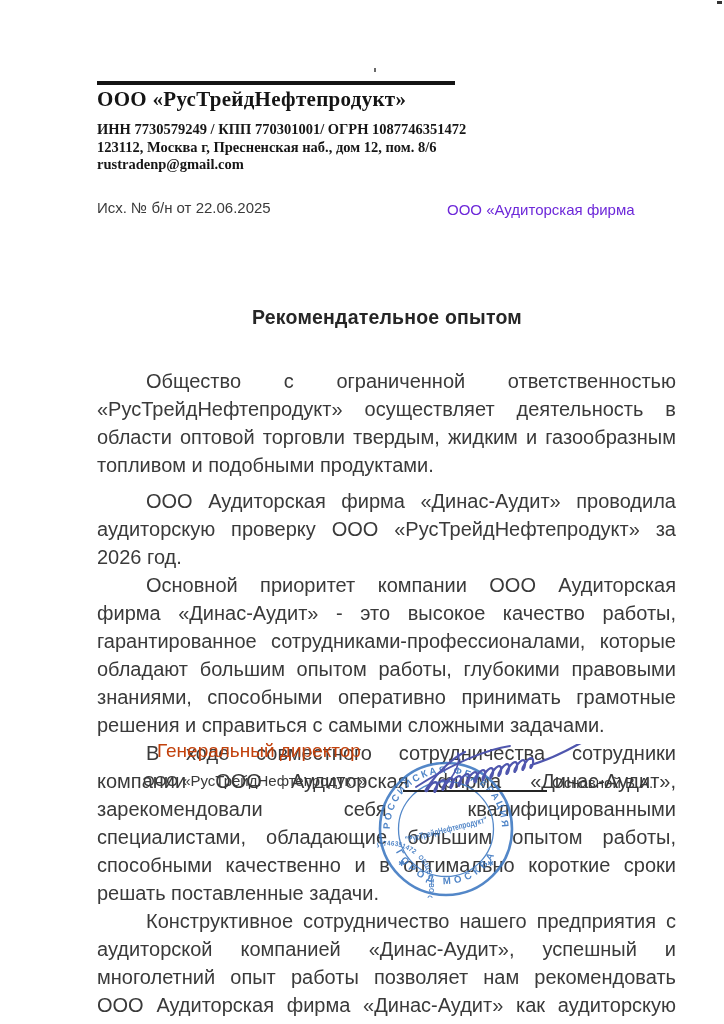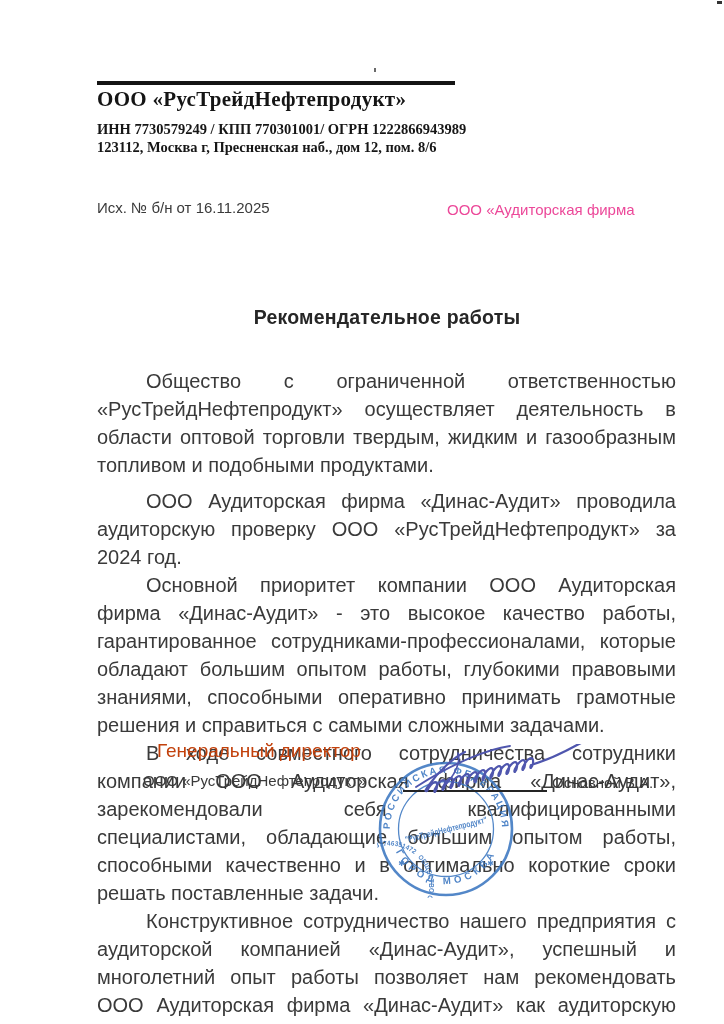--- a/index.html
+++ b/index.html
@@ -12,21 +12,21 @@
     position:absolute; left:97px; top:87px;
     font-family:"Liberation Serif", serif; font-weight:bold; font-size:21px;
     color:#141414; letter-spacing:0.3px; white-space:nowrap;
   }
   .header-info {
     position:absolute; left:97px; top:121px;
     font-family:"Liberation Serif", serif; font-weight:bold; font-size:14.5px;
     line-height:17.5px; color:#161616; white-space:nowrap;
   }
   .outgoing { position:absolute; left:97px; top:199px; font-size:15px; color:#3a3a3a; white-space:nowrap; }
-  .recipient { position:absolute; left:447px; top:199px; font-size:15px; line-height:22px; color:#ec4899; }
+  .recipient { position:absolute; left:447px; top:199px; font-size:15px; line-height:22px; color:#6d28d9; }
   .letter-title {
     position:absolute; left:97px; top:306px; width:580px; text-align:center;
     font-weight:bold; font-size:19.5px; color:#262626; letter-spacing:0.2px;
   }
   .body-text {
     position:absolute; left:97px; top:367px; width:579px;
     font-size:20px; line-height:28px; text-align:justify; color:#3a3a3a;
   }
   .body-text p { margin:0; text-indent:49px; }
   .body-text p.gap { margin-top:8px; }
@@ -50,35 +50,36 @@
 </head>
 <body>
 
 <div class="page">
 
   <div class="hdr-rule"></div>
 
   <div class="company-name">ООО «РусТрейдНефтепродукт»</div>
 
   <div class="header-info">
-    <div>ИНН 7730579249 / КПП 770301001/ ОГРН 1222866943989</div>
+    <div>ИНН 7730579249 / КПП 770301001/ ОГРН 1087746351472</div>
     <div>123112, Москва г, Пресненская наб., дом 12, пом. 8/6</div>
+    <div>rustradenp@gmail.com</div>
   </div>
 
-  <div class="outgoing">Исх. № б/н от 16.11.2025</div>
+  <div class="outgoing">Исх. № б/н от 22.06.2025</div>
 
   <div class="recipient">
     <div>ООО «Аудиторская фирма</div>
   </div>
 
-  <div class="letter-title">Рекомендательное работы</div>
+  <div class="letter-title">Рекомендательное опытом</div>
 
   <div class="body-text">
     <p>Общество с ограниченной ответственностью «РусТрейдНефтепродукт» осуществляет деятельность в области оптовой торговли твердым, жидким и газообразным топливом и подобными продуктами.</p>
-    <p class="gap">ООО Аудиторская фирма «Динас-Аудит» проводила аудиторскую проверку ООО «РусТрейдНефтепродукт» за 2024 год.</p>
+    <p class="gap">ООО Аудиторская фирма «Динас-Аудит» проводила аудиторскую проверку ООО «РусТрейдНефтепродукт» за 2026 год.</p>
     <p>Основной приоритет компании ООО Аудиторская фирма «Динас-Аудит» - это высокое качество работы, гарантированное сотрудниками-профессионалами, которые обладают большим опытом работы, глубокими правовыми знаниями, способными оперативно принимать грамотные решения и справиться с самыми сложными задачами.</p>
     <p>В ходе совместного сотрудничества сотрудники компании ООО Аудиторская фирма «Динас-Аудит», зарекомендовали себя квалифицированными специалистами, обладающие большим опытом работы, способными качественно и в оптимально короткие сроки решать поставленные задачи.</p>
     <p>Конструктивное сотрудничество нашего предприятия с аудиторской компанией «Динас-Аудит», успешный и многолетний опыт работы позволяет нам рекомендовать ООО Аудиторская фирма «Динас-Аудит» как аудиторскую организацию, компетентно и качественно выполняющую свои обязательства в области общего аудита.</p>
   </div>
 
   <div class="sig-pos">Генеральный директор</div>
   <div class="sig-comp">ООО «РусТрейдНефтепродукт»</div>
 
   <svg class="stamp" viewBox="0 0 138 138" aria-hidden="true">
     <defs>

